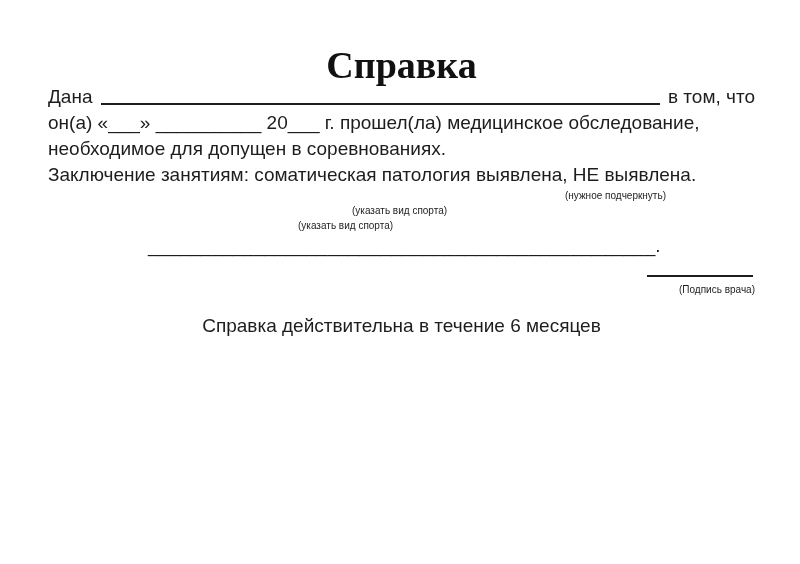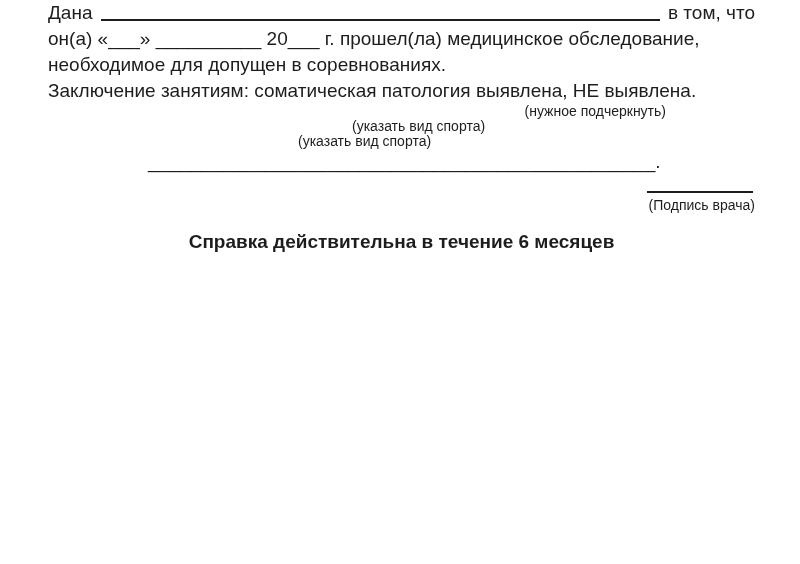--- a/index.html
+++ b/index.html
@@ -35,47 +35,47 @@
   }
   .mt-intro { margin-top: 20px; }
   .mt-therapist { margin-top: 18px; }
   .mt-contra { margin-top: 14px; }
   .mt-sport { margin-top: 16px; }
   .mt-admitted { margin-top: 14px; }
   .mt-continuation { margin-top: 8px; }
   .indent { padding-left: 100px; }
   .note {
     margin: 0;
-    font-size: 14px;
+    font-size: 10px;
     line-height: 15px;
     white-space: nowrap;
   }
   .note-right { text-align: right; padding-right: 89px; }
   .note-contra { padding-left: 304px; }
   .note-sport { padding-left: 250px; }
   .blank-text { letter-spacing: 0; }
   .sig-line {
     width: 106px;
     height: 0;
     border-bottom: 2px solid #1d1d1d;
     margin: 16px 2px 0 auto;
   }
   .sig-note { text-align: right; padding-right: 0; margin-top: 5px; }
   .footer {
     margin: 16px 0 1px 0;
     text-align: center;
     line-height: 26px;
-    font-weight: bold;
   }
 </style>
 </head>
 <body>
 
 <div class="page">
 
+  <h1 class="title">Справка</h1>
 
   <p class="line flexline mt-intro">
     <span class="lbl">Дана</span>
     <span class="fill"></span>
     <span class="lbl">в том, что</span>
   </p>
   <p class="line">он(а) «___» __________ 20___ г. прошел(ла) медицинское обследование,</p>
   <p class="line">необходимое для допущен в соревнованиях.</p>
 
   <p class="line mt-therapist">Заключение занятиям: соматическая патология выявлена, НЕ выявлена.</p>

